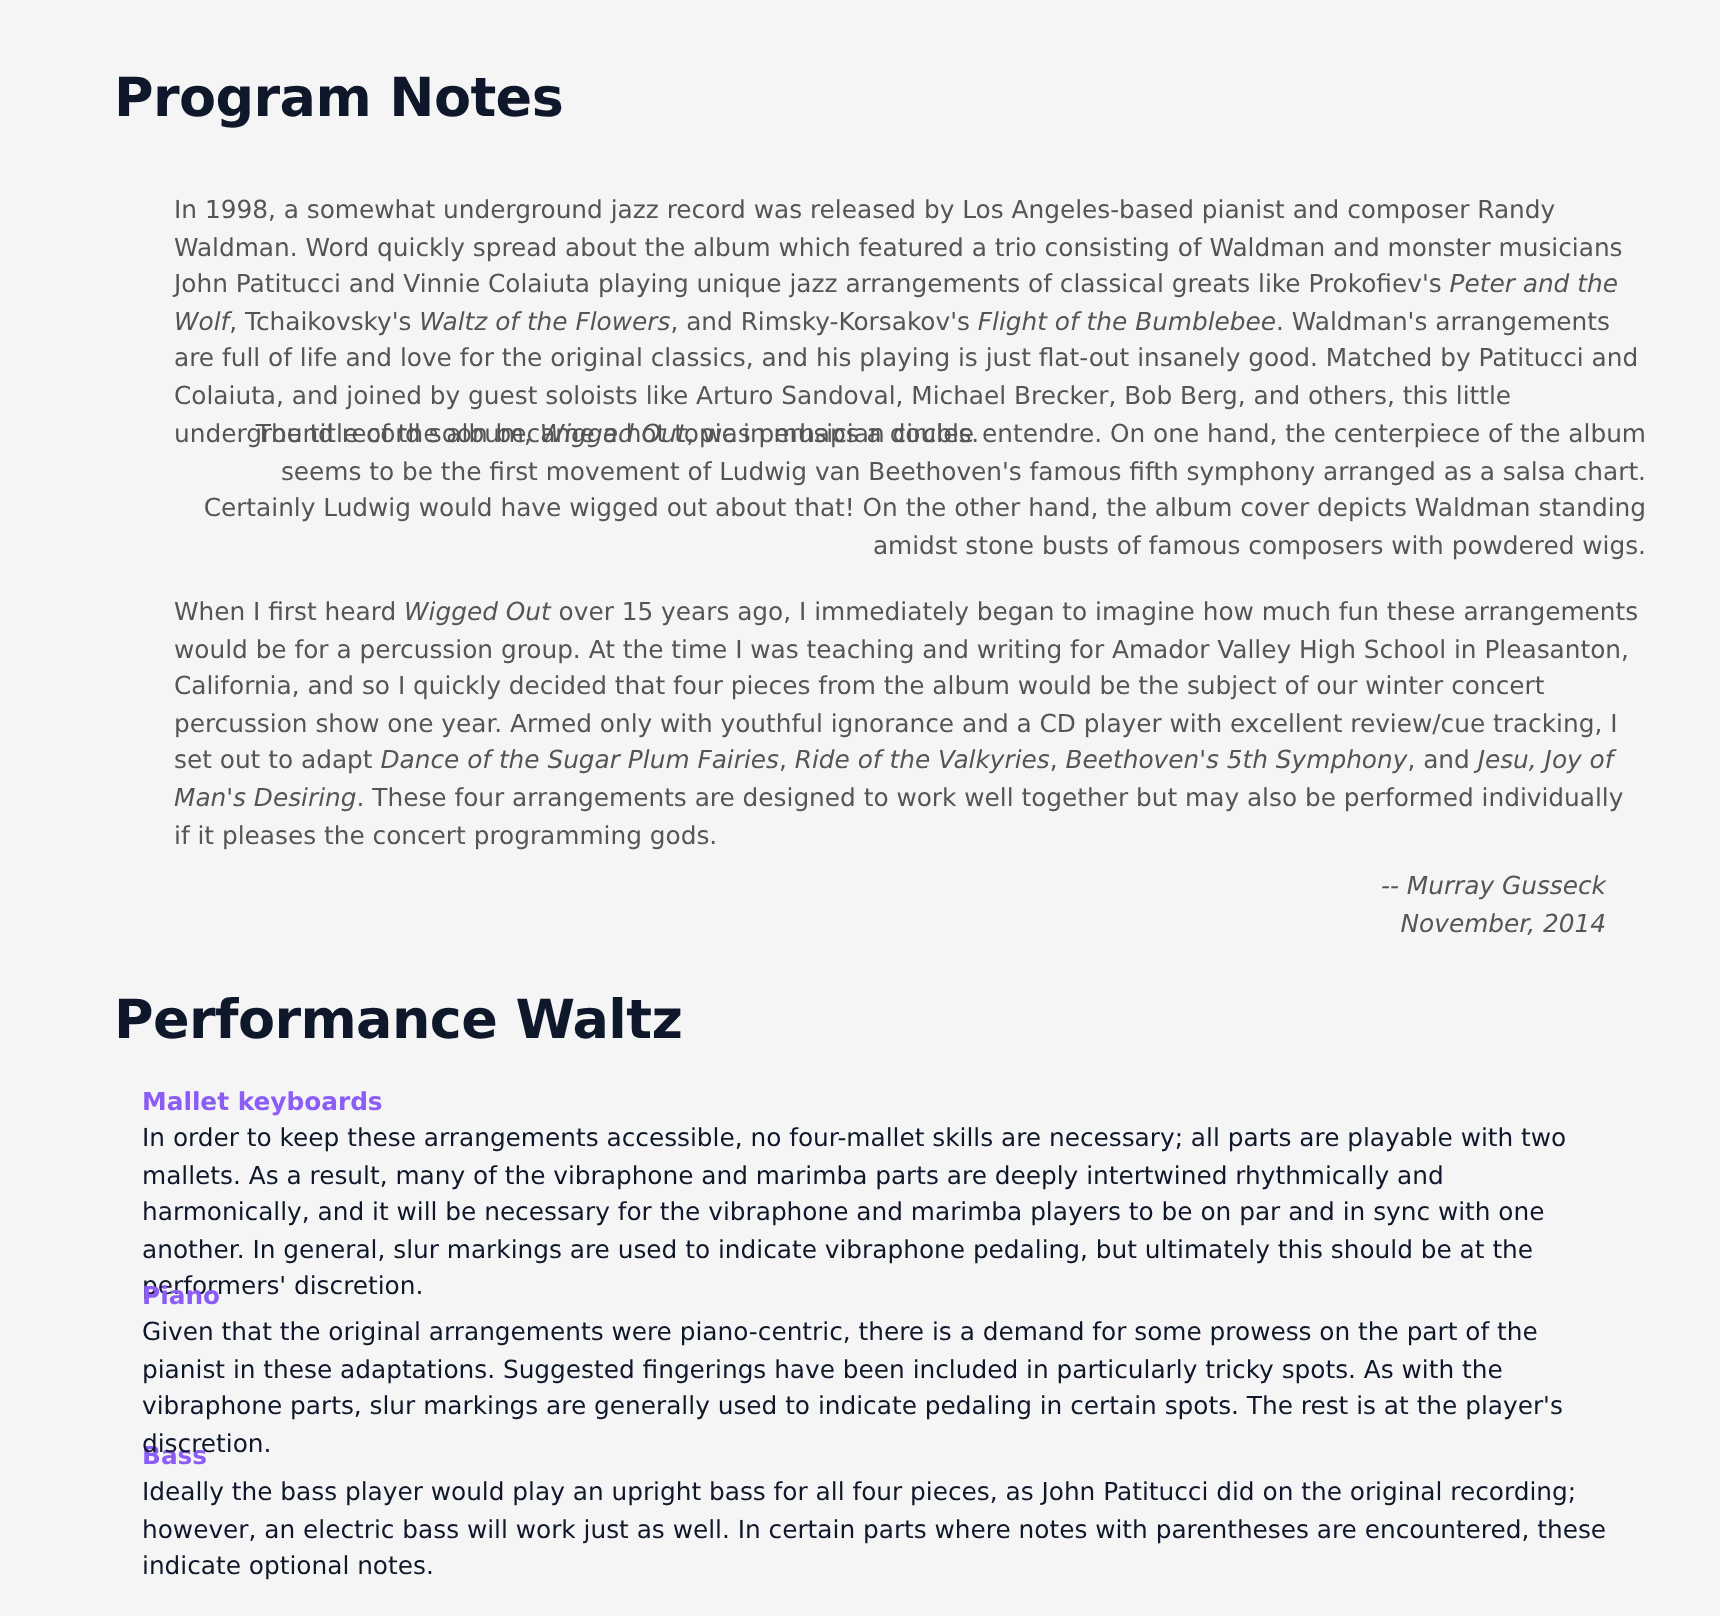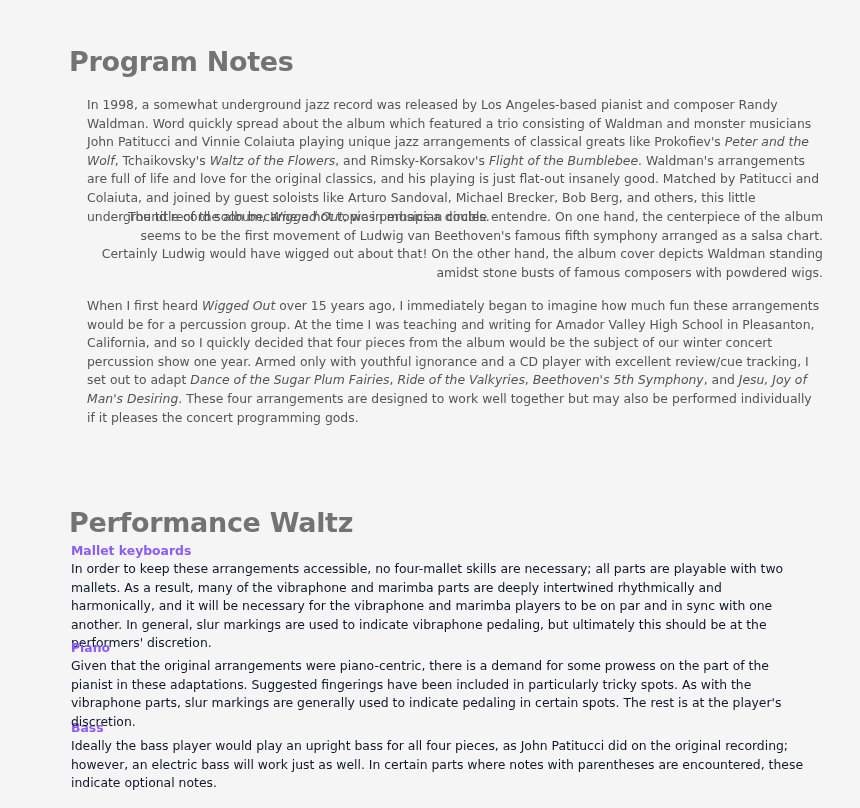--- a/index.html
+++ b/index.html
@@ -20,23 +20,23 @@
     height: 808px;
     position: relative;
     background: #f5f5f5;
     box-sizing: border-box;
     padding: 0;
   }
   h1.section-title {
     font-family: "DejaVu Sans", "Liberation Sans", sans-serif;
     font-size: 27px;
     font-weight: bold;
-    color: #737373;
+    color: #0f172a;
     letter-spacing: -0.3px;
-    margin: 12px;
+    margin: 0;
   }
   #program-notes-title {
     position: absolute;
     left: 57px;
     top: 34px;
   }
   #performance-notes-title {
     position: absolute;
     left: 57px;
     top: 495px;
@@ -99,20 +99,24 @@
 
   <h1 class="section-title" id="program-notes-title">Program Notes</h1>
 
   <p class="body-block" id="para-1">In 1998, a somewhat underground jazz record was released by Los Angeles-based pianist and composer Randy Waldman. Word quickly spread about the album which featured a trio consisting of Waldman and monster musicians John Patitucci and Vinnie Colaiuta playing unique jazz arrangements of classical greats like Prokofiev's <em>Peter and the Wolf</em>, Tchaikovsky's <em>Waltz of the Flowers</em>, and Rimsky-Korsakov's <em>Flight of the Bumblebee</em>. Waldman's arrangements are full of life and love for the original classics, and his playing is just flat-out insanely good. Matched by Patitucci and Colaiuta, and joined by guest soloists like Arturo Sandoval, Michael Brecker, Bob Berg, and others, this little underground record soon became a hot topic in musician circles.</p>
 
   <p class="body-block" id="para-2">The title of the album,  <em>Wigged Out</em>, was perhaps a double entendre. On one hand, the centerpiece of the album seems to be the first movement of Ludwig van Beethoven's famous fifth symphony arranged as a salsa chart. Certainly Ludwig would have wigged out about that! On the other hand, the album cover depicts Waldman standing amidst stone busts of famous composers with powdered wigs.</p>
 
   <p class="body-block" id="para-3">When I first heard <em>Wigged Out</em> over 15 years ago, I immediately began to imagine how much fun these arrangements would be for a percussion group. At the time I was teaching and writing for Amador Valley High School in Pleasanton, California, and so I quickly decided that four pieces from the album would be the subject of our winter concert percussion show one year. Armed only with youthful ignorance and a CD player with excellent review/cue tracking, I set out to adapt <em>Dance of the Sugar Plum Fairies</em>, <em>Ride of the Valkyries</em>, <em>Beethoven's 5th Symphony</em>, and <em>Jesu, Joy of Man's Desiring</em>. These four arrangements are designed to work well together but may also be performed individually if it pleases the concert programming gods.</p>
 
 
+  <div class="signature">
+    <div>-- Murray Gusseck</div>
+    <div>November, 2014</div>
+  </div>
 
   <h1 class="section-title" id="performance-notes-title">Performance Waltz</h1>
 
   <div class="pn-block" id="pn-mallet">
     <div class="pn-heading">Mallet keyboards</div>
     <p class="pn-body">In order to keep these arrangements accessible, no four-mallet skills are necessary; all parts are playable with two mallets. As a result, many of the vibraphone and marimba parts are deeply intertwined rhythmically and harmonically, and it will be necessary for the vibraphone and marimba players to be on par and in sync with one another. In general, slur markings are used to indicate vibraphone pedaling, but ultimately this should be at the performers' discretion.</p>
   </div>
 
   <div class="pn-block" id="pn-bass">
     <div class="pn-heading">Bass</div>

